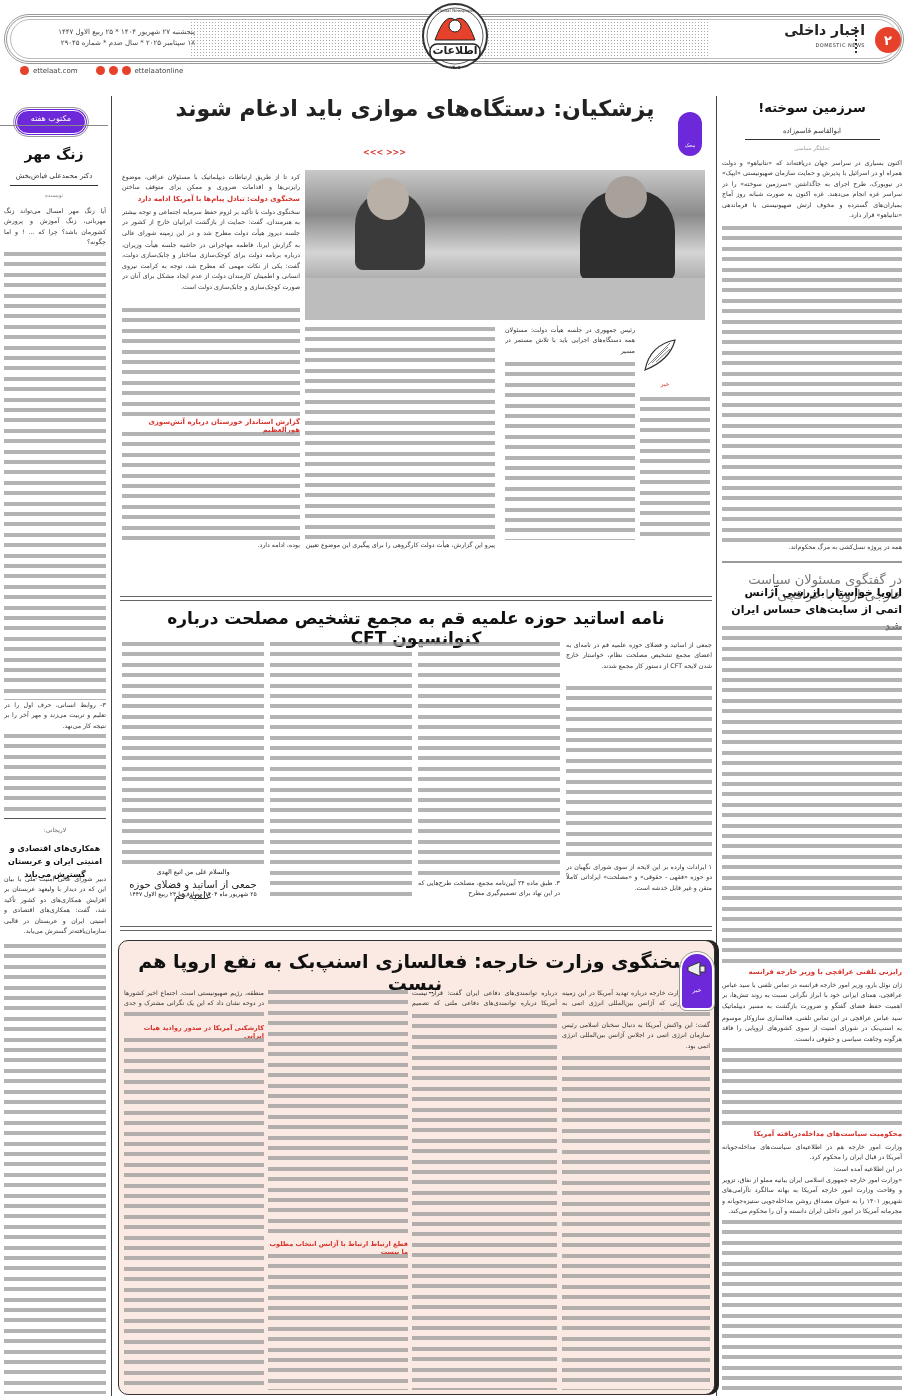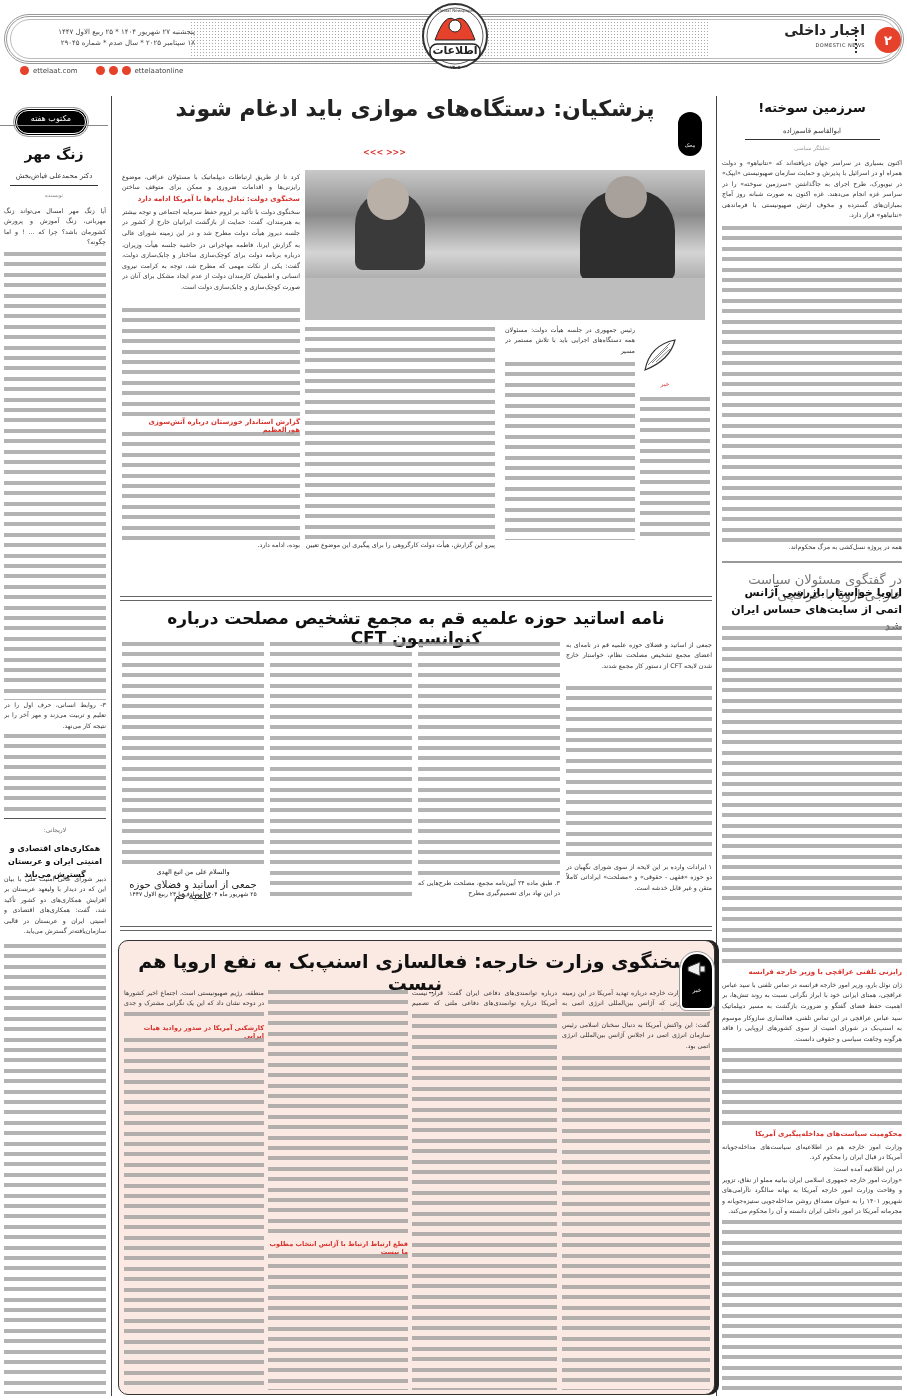--- a/index.html
+++ b/index.html
@@ -28,21 +28,21 @@
   .txt { font-size: 6.3px; line-height: 10.4px; color: #333; direction: rtl; text-align: justify; overflow: hidden; }
   .lines { position: absolute; overflow: hidden;
     background-image: repeating-linear-gradient(to bottom, transparent 0 2px, #9a9a9a 2px 6px, transparent 6px 10.4px); opacity: 0.75; }
   .sub-red { color: #d6322b; font-weight: bold; font-size: 7px; direction: rtl; }
   .headline { font-weight: bold; direction: rtl; color: #111; }
 
   
   .main-head { position: absolute; left: 150px; top: 96px; width: 530px; text-align: center; font-size: 22px; font-weight: bold; direction: rtl; letter-spacing: -0.5px; }
   .arrows { position: absolute; left: 363px; top: 148px; font-size: 8px; color: #d6322b; font-weight: bold; }
 
-  .badge-red { position: absolute; background: #000000; border-radius: 20px; color: #fff; font-size: 8px; text-align: center; }
+  .badge-red { position: absolute; background: #6d28d9; border-radius: 20px; color: #fff; font-size: 8px; text-align: center; }
   .photo { position: absolute; left: 305px; top: 170px; width: 400px; height: 150px;
     background: linear-gradient(180deg, #c8c8c8 0%, #8a8a8a 30%, #d4d4d4 55%, #a9a9a9 75%, #6a6a6a 100%); }
   .photo .p1 { position: absolute; left: 50px; top: 20px; width: 70px; height: 80px; border-radius: 35px 35px 8px 8px; background: #3a3a3a; }
   .photo .p1h { position: absolute; left: 62px; top: 8px; width: 42px; height: 42px; border-radius: 50%; background: #b9b0a8; }
   .photo .p2 { position: absolute; left: 275px; top: 20px; width: 95px; height: 90px; border-radius: 40px 40px 8px 8px; background: #2e2e2e; }
   .photo .p2h { position: absolute; left: 300px; top: 6px; width: 42px; height: 42px; border-radius: 50%; background: #a8a09a; }
   .photo .desk { position: absolute; left: 0; top: 108px; width: 400px; height: 42px; background: #bdbdbd; }
 
   .double-rule { position: absolute; height: 5px; border-top: 1px solid #666; border-bottom: 1px solid #666; }
 
@@ -157,21 +157,21 @@
 <div class="txt abs" style="left:722px;top:542px;width:180px;height:12px;">همه در پروژه نسل‌کشی به مرگ محکوم‌اند.</div>
 <div class="abs" style="left:722px;top:561px;width:180px;height:2px;background:#999;"></div>
 
 <div class="abs" style="left:722px;top:572px;width:180px;text-align:right;font-size:13px;color:#777;direction:rtl;">در گفتگوی مسئولان سیاست خارجی اروپا با عراقچی</div>
 <div class="headline abs" style="left:722px;top:584px;width:180px;text-align:right;font-size:11px;line-height:17px;">اروپا خواستار بازرسی آژانس اتمی از سایت‌های حساس ایران شد</div>
 <div class="lines" style="left:722px;top:624px;width:180px;height:340px;"></div>
 <div class="sub-red abs" style="left:722px;top:968px;width:180px;text-align:right;">رایزنی تلفنی عراقچی با وزیر خارجه فرانسه</div>
 <div class="txt abs" style="left:722px;top:980px;width:180px;height:32px;">ژان نوئل بارو، وزیر امور خارجه فرانسه در تماس تلفنی با سید عباس عراقچی، همتای ایرانی خود با ابراز نگرانی نسبت به روند تنش‌ها، بر اهمیت حفظ فضای گفتگو و ضرورت بازگشت به مسیر دیپلماتیک تأکید کرد.</div>
 <div class="txt abs" style="left:722px;top:1013px;width:180px;height:32px;">سید عباس عراقچی در این تماس تلفنی، فعالسازی سازوکار موسوم به اسنپ‌بک در شورای امنیت از سوی کشورهای اروپایی را فاقد هرگونه وجاهت سیاسی و حقوقی دانست.</div>
 <div class="lines" style="left:722px;top:1046px;width:180px;height:82px;"></div>
-<div class="sub-red abs" style="left:722px;top:1130px;width:180px;text-align:right;">محکومیت سیاست‌های مداخله‌پیگیری آمریکا</div>
+<div class="sub-red abs" style="left:722px;top:1130px;width:180px;text-align:right;">محکومیت سیاست‌های مداخله‌دریافته آمریکا</div>
 <div class="txt abs" style="left:722px;top:1142px;width:180px;height:22px;">وزارت امور خارجه هم در اطلاعیه‌ای سیاست‌های مداخله‌جویانه آمریکا در قبال ایران را محکوم کرد.</div>
 <div class="txt abs" style="left:722px;top:1164px;width:180px;height:11px;">در این اطلاعیه آمده است:</div>
 <div class="txt abs" style="left:722px;top:1175px;width:180px;height:42px;">«وزارت امور خارجه جمهوری اسلامی ایران بیانیه مملو از نفاق، تزویر و وقاحت وزارت امور خارجه آمریکا به بهانه سالگرد ناآرامی‌های شهریور ۱۴۰۱ را به عنوان مصداق روشن مداخله‌جویی ستیزه‌جویانه و مجرمانه آمریکا در امور داخلی ایران دانسته و آن را محکوم می‌کند.</div>
 <div class="lines" style="left:722px;top:1218px;width:180px;height:178px;"></div>
 
 <div class="double-rule" style="left:120px;top:596px;width:592px;"></div>
 <div class="headline abs" style="left:120px;top:608px;width:592px;text-align:center;font-size:17px;">نامه اساتید حوزه علمیه قم به مجمع تشخیص مصلحت درباره کنوانسیون CFT</div>
 <div class="txt abs" style="left:566px;top:640px;width:146px;height:42px;">جمعی از اساتید و فضلای حوزه علمیه قم در نامه‌ای به اعضای مجمع تشخیص مصلحت نظام، خواستار خارج شدن لایحه CFT از دستور کار مجمع شدند.</div>
 <div class="lines" style="left:566px;top:684px;width:146px;height:178px;"></div>
 <div class="txt abs" style="left:566px;top:862px;width:146px;height:42px;">۱ ایرادات وارده بر این لایحه از سوی شورای نگهبان در دو حوزه «فقهی - حقوقی» و «مصلحت» ایراداتی کاملاً متقن و غیر قابل خدشه است.</div>

